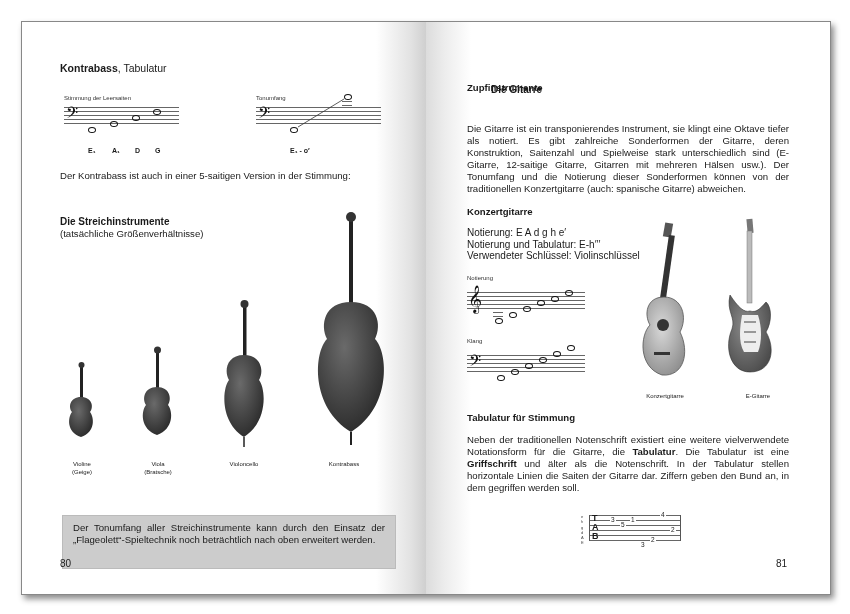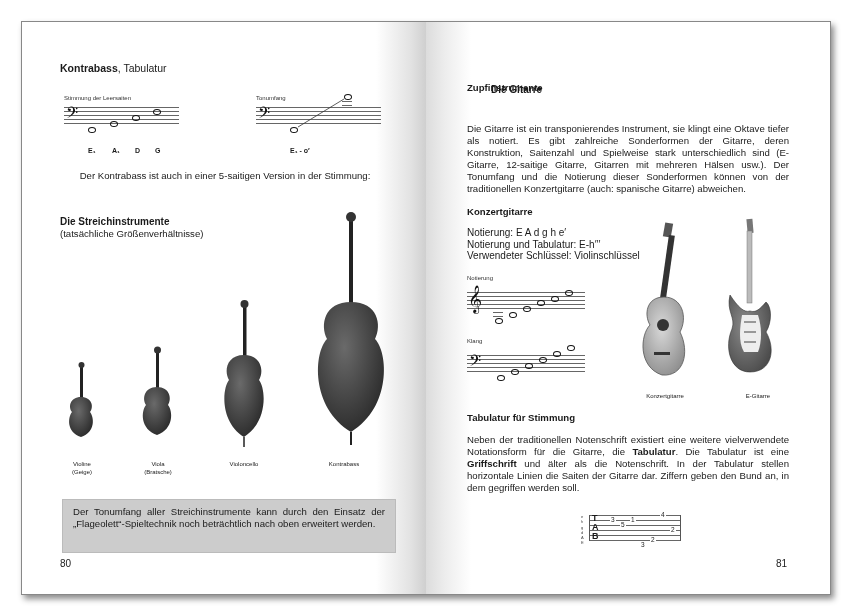--- a/index.html
+++ b/index.html
@@ -5,30 +5,30 @@
   html,body{margin:0;padding:0;}
   body{width:850px;height:614px;background:#ffffff;position:relative;overflow:hidden;font-family:"Liberation Sans",sans-serif;color:#1a1a1a;}
   .book{position:absolute;left:21px;top:21px;width:808px;height:572px;box-shadow:3px 4px 6px rgba(0,0,0,0.45);border:1px solid #888;background:#fff;}
   .page{position:absolute;top:0;height:572px;background:#fff;overflow:hidden;}
   .page.left{left:0;width:404px;}
   .page.right{left:404px;width:404px;}
   .gutter-l{position:absolute;right:0;top:0;width:50px;height:100%;background:linear-gradient(to right,rgba(255,255,255,0),#e2e2e2 70%,#cfcfcf);}
   .gutter-r{position:absolute;left:0;top:0;width:45px;height:100%;background:linear-gradient(to right,#dcdcdc,#ececec 40%,rgba(255,255,255,0));}
   .abs{position:absolute;}
   .h{font-weight:bold;font-size:10px;}
-  .p{font-size:9.6px;line-height:12px;text-align:center;}
+  .p{font-size:9.6px;line-height:12px;}
   .small{font-size:6px;color:#333;}
   .staff{position:absolute;height:16px;}
   .staff .line{position:absolute;left:0;right:0;height:1px;background:#666;}
   .note{position:absolute;width:6px;height:4px;border:1.5px solid #111;border-radius:50%;}
   .clef{position:absolute;font-family:"DejaVu Serif",serif;font-size:19px;line-height:16px;color:#111;}
   .notelabel{position:absolute;font-size:7px;font-weight:bold;}
   .justify{text-align:justify;}
   .inst-label{position:absolute;font-size:6px;text-align:center;color:#222;line-height:8px;}
-  .box{position:absolute;background:#cccccc;border:1px solid #bbb;}
+  .box{position:absolute;background:#cccccc;border:1px solid #bbb;margin-top:16px;}
   .pagenum{position:absolute;font-size:10px;}
 </style>
 </head>
 <body>
 
 <div class="book">
 
   <div class="page left">
     <div class="gutter-l"></div>
 

